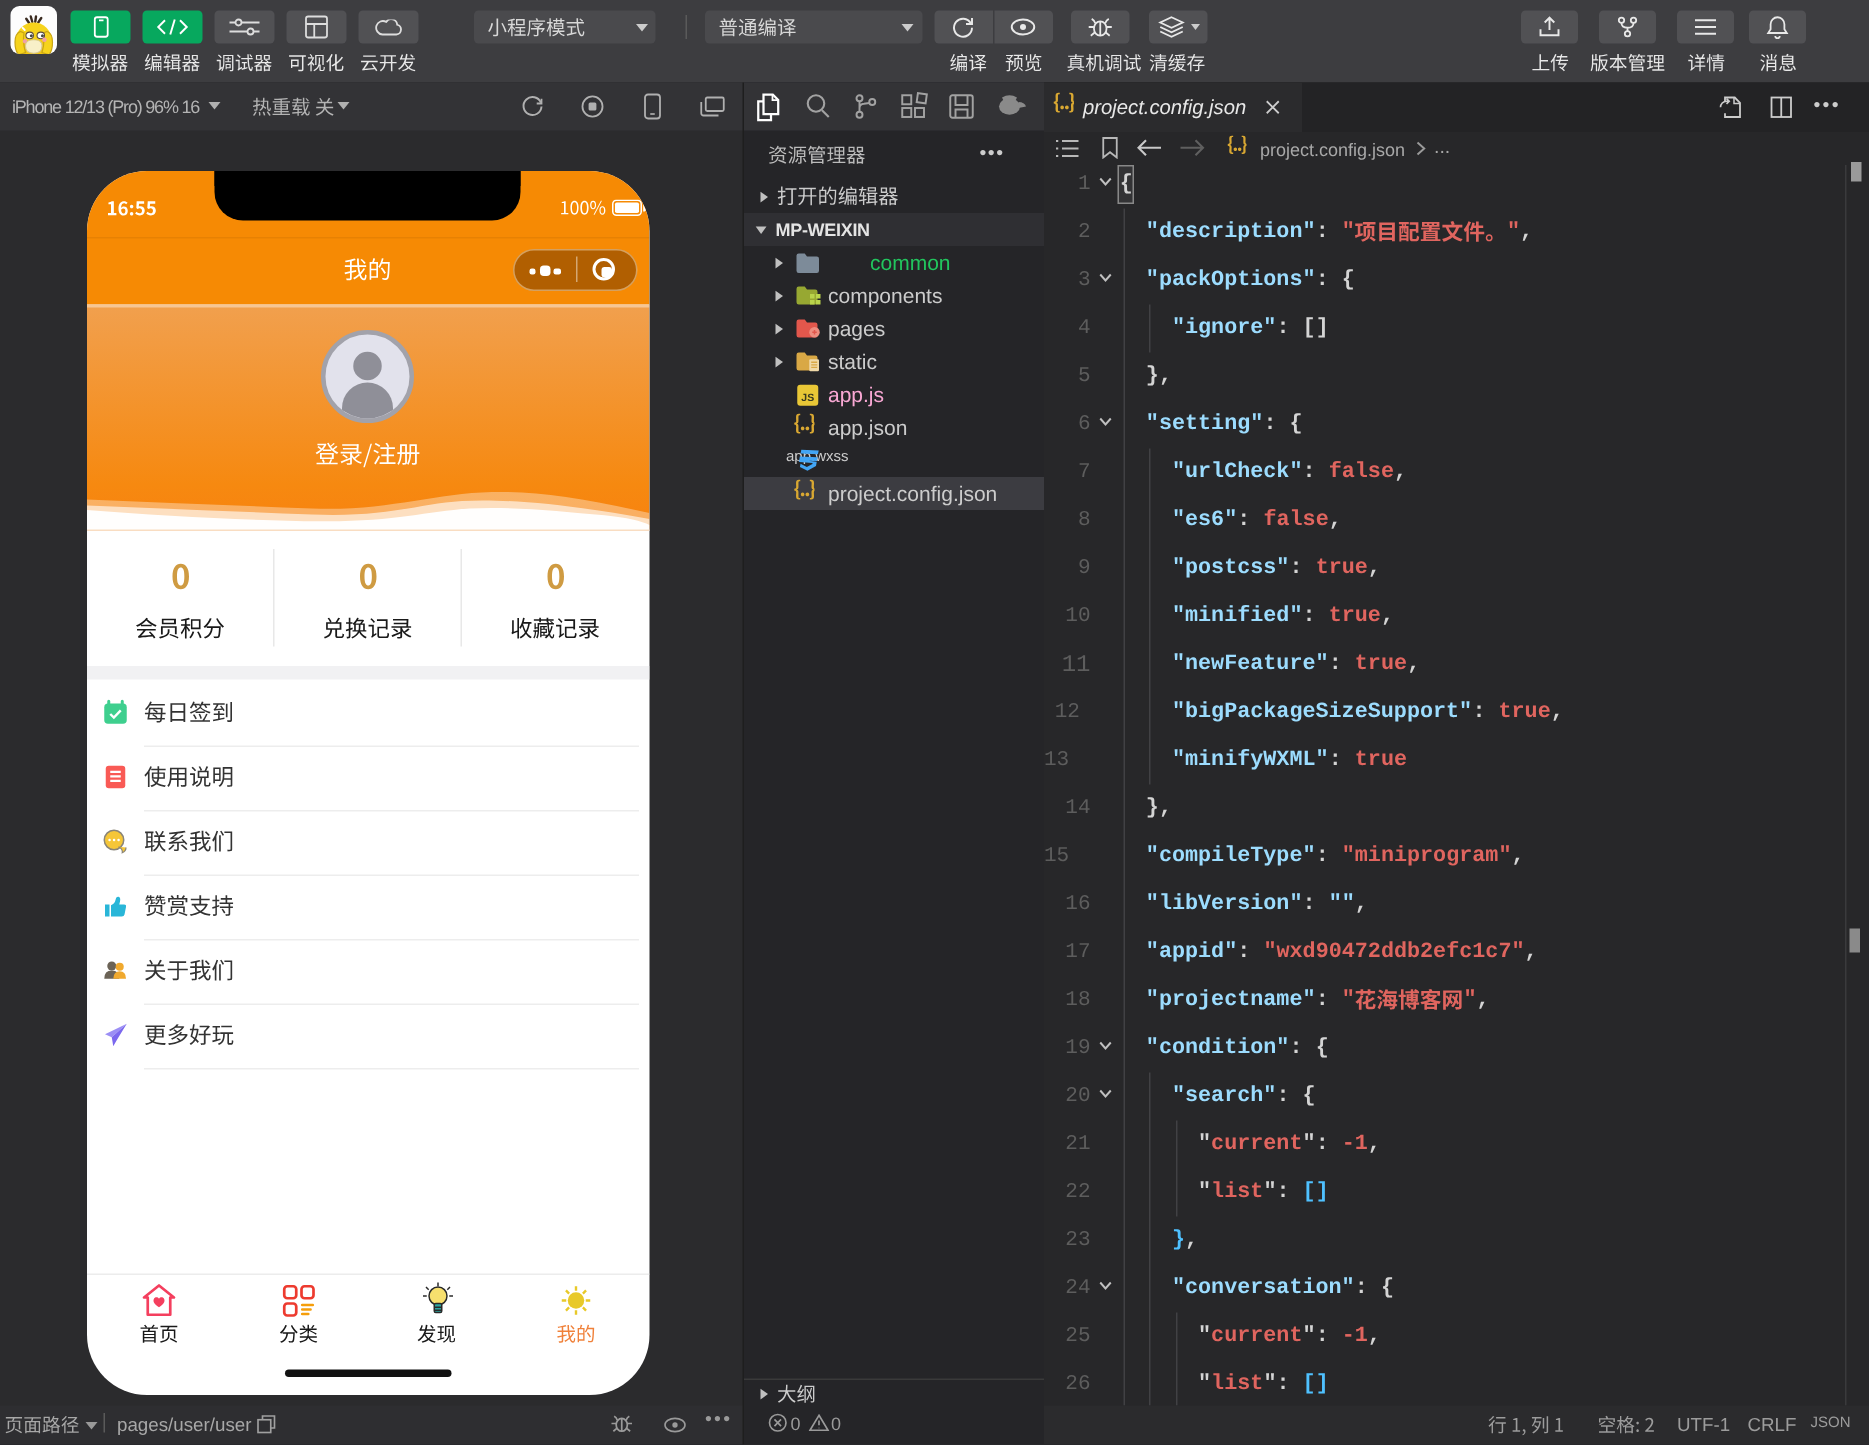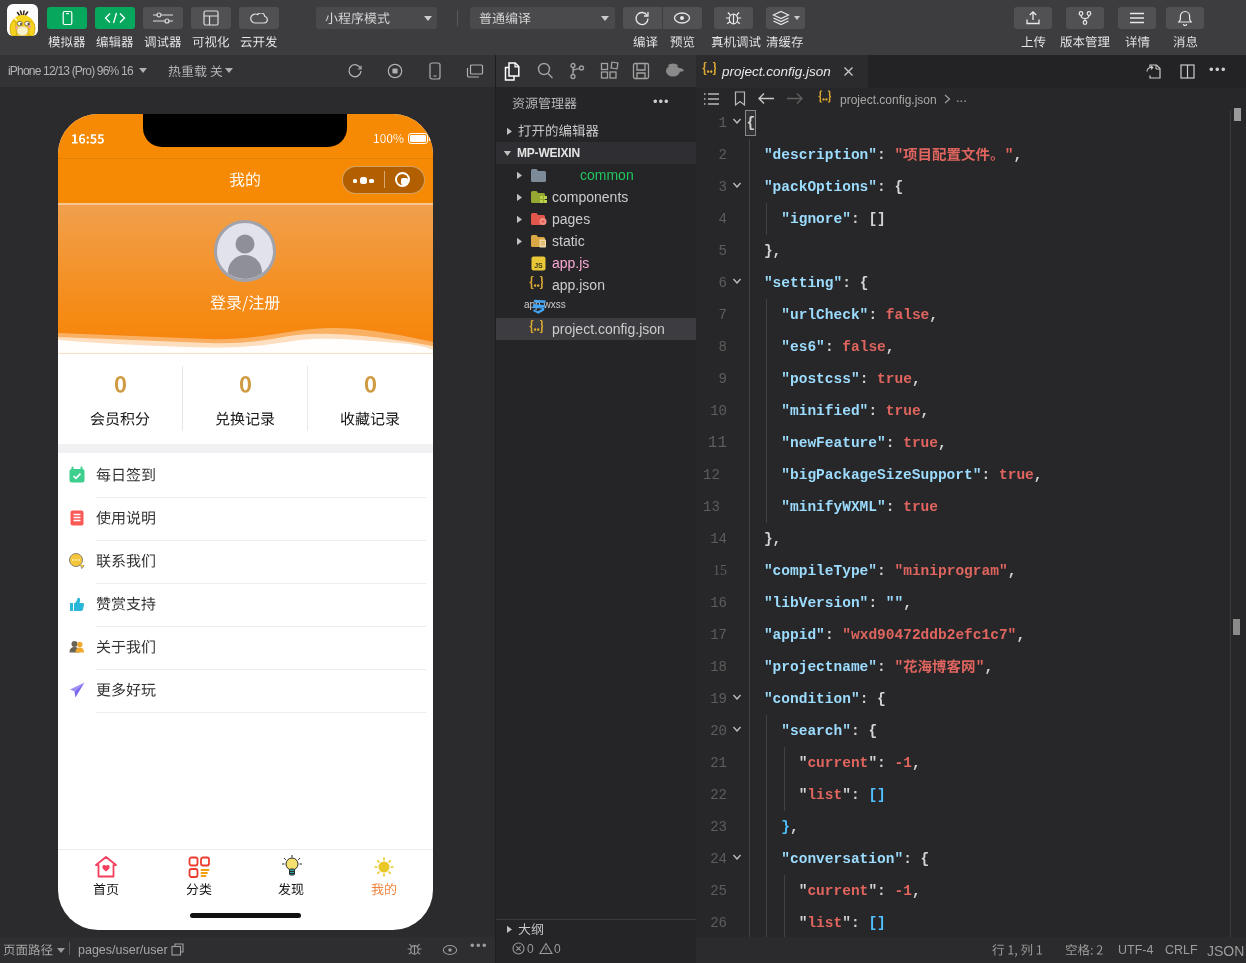--- a/index.html
+++ b/index.html
@@ -580,27 +580,27 @@
 <div class="abs" style="left:0;top:320px;width:31px;height:32px;line-height:32px;text-align:right;font-size:16px;color:#5d5d5d;font-family:'Liberation Mono',monospace">11</div>
 <div class="abs" style="left:85.3px;top:320px;height:32px;line-height:32px;font-size:14.5px;font-family:'Liberation Mono',monospace;font-weight:bold;white-space:pre;color:#9cdcfe">"newFeature"</div>
 <div class="abs" style="left:189.8px;top:320px;height:32px;line-height:32px;font-size:14.5px;font-family:'Liberation Mono',monospace;font-weight:bold;white-space:pre;color:#d4d4d4">: </div>
 <div class="abs" style="left:207.2px;top:320px;height:32px;line-height:32px;font-size:14.5px;font-family:'Liberation Mono',monospace;font-weight:bold;white-space:pre;color:#e0655f">true</div>
 <div class="abs" style="left:242.1px;top:320px;height:32px;line-height:32px;font-size:14.5px;font-family:'Liberation Mono',monospace;font-weight:bold;white-space:pre;color:#d4d4d4">,</div>
 <div class="abs" style="left:0;top:352px;width:31px;height:32px;line-height:32px;text-align:center;font-size:14px;color:#5d5d5d;font-family:'Liberation Mono',monospace">12</div>
 <div class="abs" style="left:85.3px;top:352px;height:32px;line-height:32px;font-size:14.5px;font-family:'Liberation Mono',monospace;font-weight:bold;white-space:pre;color:#9cdcfe">"bigPackageSizeSupport"</div>
 <div class="abs" style="left:285.6px;top:352px;height:32px;line-height:32px;font-size:14.5px;font-family:'Liberation Mono',monospace;font-weight:bold;white-space:pre;color:#d4d4d4">: </div>
 <div class="abs" style="left:303.0px;top:352px;height:32px;line-height:32px;font-size:14.5px;font-family:'Liberation Mono',monospace;font-weight:bold;white-space:pre;color:#e0655f">true</div>
 <div class="abs" style="left:337.8px;top:352px;height:32px;line-height:32px;font-size:14.5px;font-family:'Liberation Mono',monospace;font-weight:bold;white-space:pre;color:#d4d4d4">,</div>
-<div class="abs" style="left:0;top:384px;width:31px;height:32px;line-height:32px;text-align:center;font-size:14px;color:#5d5d5d;font-family:'Liberation Mono',monospace">13</div>
+<div class="abs" style="left:0;top:384px;width:31px;height:32px;line-height:32px;text-align:left;font-size:14px;color:#5d5d5d;font-family:'Liberation Mono',monospace">13</div>
 <div class="abs" style="left:85.3px;top:384px;height:32px;line-height:32px;font-size:14.5px;font-family:'Liberation Mono',monospace;font-weight:bold;white-space:pre;color:#9cdcfe">"minifyWXML"</div>
 <div class="abs" style="left:189.8px;top:384px;height:32px;line-height:32px;font-size:14.5px;font-family:'Liberation Mono',monospace;font-weight:bold;white-space:pre;color:#d4d4d4">: </div>
 <div class="abs" style="left:207.2px;top:384px;height:32px;line-height:32px;font-size:14.5px;font-family:'Liberation Mono',monospace;font-weight:bold;white-space:pre;color:#e0655f">true</div>
 <div class="abs" style="left:0;top:416px;width:31px;height:32px;line-height:32px;text-align:right;font-size:14px;color:#5d5d5d;font-family:'Liberation Mono',monospace">14</div>
 <div class="abs" style="left:67.9px;top:416px;height:32px;line-height:32px;font-size:14.5px;font-family:'Liberation Mono',monospace;font-weight:bold;white-space:pre;color:#d4d4d4">},</div>
-<div class="abs" style="left:0;top:448px;width:31px;height:32px;line-height:32px;text-align:right;font-size:14px;color:#5d5d5d;font-family:Liberation Serif, serif">15</div>
+<div class="abs" style="left:0;top:448px;width:31px;height:32px;line-height:32px;font-size:14px;color:#5d5d5d;font-family:Liberation Mono, monospace">15</div>
 <div class="abs" style="left:67.9px;top:448px;height:32px;line-height:32px;font-size:14.5px;font-family:'Liberation Mono',monospace;font-weight:bold;white-space:pre;color:#9cdcfe">"compileType"</div>
 <div class="abs" style="left:181.1px;top:448px;height:32px;line-height:32px;font-size:14.5px;font-family:'Liberation Mono',monospace;font-weight:bold;white-space:pre;color:#d4d4d4">: </div>
 <div class="abs" style="left:198.5px;top:448px;height:32px;line-height:32px;font-size:14.5px;font-family:'Liberation Mono',monospace;font-weight:bold;white-space:pre;color:#e0655f">"miniprogram"</div>
 <div class="abs" style="left:311.7px;top:448px;height:32px;line-height:32px;font-size:14.5px;font-family:'Liberation Mono',monospace;font-weight:bold;white-space:pre;color:#d4d4d4">,</div>
 <div class="abs" style="left:0;top:480px;width:31px;height:32px;line-height:32px;text-align:right;font-size:14px;color:#5d5d5d;font-family:'Liberation Mono',monospace">16</div>
 <div class="abs" style="left:67.9px;top:480px;height:32px;line-height:32px;font-size:14.5px;font-family:'Liberation Mono',monospace;font-weight:bold;white-space:pre;color:#9cdcfe">"libVersion"</div>
 <div class="abs" style="left:172.4px;top:480px;height:32px;line-height:32px;font-size:14.5px;font-family:'Liberation Mono',monospace;font-weight:bold;white-space:pre;color:#d4d4d4">: </div>
 <div class="abs" style="left:189.8px;top:480px;height:32px;line-height:32px;font-size:14.5px;font-family:'Liberation Mono',monospace;font-weight:bold;white-space:pre;color:#9cdcfe">""</div>
 <div class="abs" style="left:207.2px;top:480px;height:32px;line-height:32px;font-size:14.5px;font-family:'Liberation Mono',monospace;font-weight:bold;white-space:pre;color:#d4d4d4">,</div>
 <div class="abs" style="left:0;top:512px;width:31px;height:32px;line-height:32px;text-align:right;font-size:14px;color:#5d5d5d;font-family:'Liberation Mono',monospace">17</div>
@@ -669,14 +669,14 @@
 <div class="abs" style="left:1230px;top:110px;width:1px;height:827px;background:#3a3a3c"></div>
 <div class="abs" style="left:1234px;top:108px;width:7px;height:13px;background:#9a9a9a"></div>
 <div class="abs" style="left:1233px;top:619px;width:7px;height:16px;background:#8a8a8a"></div>
 <div class="abs" style="left:696px;top:937px;width:550px;height:26px;background:#2b2b2d"></div>
 <svg style="position:absolute;left:992.0px;top:939.5px" width="50.8" height="18.1" viewBox="0 -14.5 50.8 18.1">
     <path fill="#9c9c9c" d="M5.4 -9.8V-8.8H11.6V-9.8ZM3.3 -10.5C2.7 -9.6 1.5 -8.5 0.4 -7.8C0.6 -7.6 0.9 -7.2 1 -7C2.1 -7.8 3.4 -9.1 4.2 -10.1ZM4.9 -6.3V-5.4H9.1V-0.2C9.1 -0 9 0.1 8.8 0.1C8.6 0.1 7.7 0.1 6.8 0C7 0.3 7.1 0.7 7.1 1C8.3 1 9.1 1 9.5 0.8C9.9 0.7 10.1 0.4 10.1 -0.2V-5.4H11.9V-6.3ZM3.8 -7.8C3 -6.4 1.6 -5 0.3 -4C0.5 -3.8 0.8 -3.4 1 -3.2C1.4 -3.6 1.9 -4.1 2.4 -4.5V1H3.3V-5.6C3.9 -6.2 4.3 -6.9 4.7 -7.5Z M16.4 0H21.4V-1H19.6V-9.2H18.7C18.2 -8.9 17.6 -8.7 16.8 -8.5V-7.8H18.5V-1H16.4Z M23.2 2.4C24.3 1.9 25 1 25 -0.2C25 -1.1 24.6 -1.6 24 -1.6C23.6 -1.6 23.2 -1.3 23.2 -0.8C23.2 -0.3 23.6 0 24 0L24.2 0C24.1 0.8 23.7 1.4 22.9 1.7Z M36.5 -9.1V-2.1H37.5V-9.1ZM39.1 -10.4V-0.2C39.1 -0 39 0.1 38.8 0.1C38.6 0.1 38 0.1 37.3 0C37.4 0.3 37.6 0.7 37.6 1C38.6 1 39.2 0.9 39.5 0.8C39.9 0.6 40.1 0.4 40.1 -0.2V-10.4ZM30.8 -3.8C31.4 -3.3 32.2 -2.7 32.7 -2.3C31.8 -1.1 30.7 -0.2 29.5 0.3C29.7 0.5 30 0.8 30.1 1.1C32.7 -0.1 34.7 -2.6 35.3 -6.9L34.7 -7.1L34.5 -7H31.7C31.9 -7.6 32.1 -8.3 32.2 -8.9H35.7V-9.8H29.3V-8.9H31.3C30.9 -7 30.2 -5.2 29.2 -4.1C29.4 -3.9 29.8 -3.6 29.9 -3.5C30.5 -4.2 31 -5.1 31.4 -6.2H34.2C34 -5 33.7 -4 33.2 -3.1C32.7 -3.5 31.9 -4.1 31.3 -4.5Z M44.9 0H49.9V-1H48.1V-9.2H47.2C46.7 -8.9 46.1 -8.7 45.3 -8.5V-7.8H47V-1H44.9Z"></path>
   </svg>
 <svg style="position:absolute;left:1065.0px;top:939.5px" width="38.2" height="18.1" viewBox="0 -14.5 38.2 18.1">
     <path fill="#9c9c9c" d="M7.1 -6.7C8.3 -6.1 10 -5.1 10.9 -4.5L11.5 -5.2C10.6 -5.8 8.9 -6.7 7.6 -7.3ZM4.8 -7.4C3.8 -6.5 2.5 -5.7 1.1 -5.2L1.6 -4.4C3.1 -5 4.5 -5.9 5.5 -6.8ZM1 -0.3V0.6H11.6V-0.3H6.7V-3.4H10.3V-4.3H2.3V-3.4H5.7V-0.3ZM5.3 -10.3C5.5 -9.9 5.7 -9.4 5.9 -9H1V-6.2H1.9V-8.1H10.6V-6.5H11.6V-9H7.1C6.9 -9.4 6.6 -10.1 6.3 -10.6Z M19.7 -8.3H22.4C22.1 -7.6 21.5 -6.8 20.9 -6.2C20.3 -6.8 19.9 -7.5 19.5 -8.1ZM15 -10.5V-7.8H13.2V-6.9H14.9C14.5 -5.2 13.7 -3.2 12.8 -2.2C13 -2 13.2 -1.6 13.3 -1.4C14 -2.2 14.6 -3.6 15 -5V1H15.9V-5.3C16.3 -4.8 16.7 -4.1 16.9 -3.7L17.5 -4.5C17.3 -4.8 16.2 -6 15.9 -6.4V-6.9H17.3L17 -6.7C17.2 -6.5 17.6 -6.2 17.8 -6.1C18.2 -6.4 18.6 -6.9 19 -7.4C19.4 -6.8 19.8 -6.2 20.3 -5.6C19.3 -4.7 18 -4 16.8 -3.6C16.9 -3.5 17.2 -3.1 17.3 -2.9C17.6 -3 17.9 -3.1 18.3 -3.3V1H19.1V0.5H22.6V1H23.6V-3.4L24.1 -3.2C24.3 -3.4 24.5 -3.8 24.7 -3.9C23.5 -4.3 22.4 -4.9 21.6 -5.6C22.5 -6.5 23.2 -7.6 23.6 -8.9L23 -9.2L22.9 -9.2H20.1C20.4 -9.5 20.5 -9.9 20.7 -10.3L19.8 -10.5C19.3 -9.2 18.5 -8 17.5 -7.1V-7.8H15.9V-10.5ZM19.1 -0.4V-2.8H22.6V-0.4ZM18.9 -3.6C19.6 -4 20.3 -4.5 21 -5C21.6 -4.5 22.3 -4 23.1 -3.6Z M26.7 -4.9C27.2 -4.9 27.6 -5.2 27.6 -5.8C27.6 -6.3 27.2 -6.6 26.7 -6.6C26.3 -6.6 25.9 -6.3 25.9 -5.8C25.9 -5.2 26.3 -4.9 26.7 -4.9ZM26.7 0.2C27.2 0.2 27.6 -0.2 27.6 -0.7C27.6 -1.2 27.2 -1.6 26.7 -1.6C26.3 -1.6 25.9 -1.2 25.9 -0.7C25.9 -0.2 26.3 0.2 26.7 0.2Z M31.8 0H37.6V-1H35.1C34.6 -1 34 -0.9 33.6 -0.9C35.7 -2.9 37.2 -4.8 37.2 -6.6C37.2 -8.3 36.1 -9.3 34.5 -9.3C33.3 -9.3 32.5 -8.8 31.8 -8L32.4 -7.3C33 -8 33.6 -8.4 34.3 -8.4C35.5 -8.4 36 -7.6 36 -6.6C36 -5 34.7 -3.2 31.8 -0.7Z"></path>
   </svg>
-<span class="abs" style="left:1118px;top:943px;font-size:12.5px;color:#9c9c9c">UTF-4</span>
+<span class="abs" style="left:1118px;top:943px;font-size:12.5px;color:#9c9c9c">UTF-1</span>
 <span class="abs" style="left:1165px;top:943px;font-size:12.5px;color:#9c9c9c">CRLF</span>
-<span class="abs" style="left:1207px;top:943px;font-size:14px;color:#9c9c9c">JSON</span>
+<span class="abs" style="left:1207px;top:943px;font-size:10px;color:#9c9c9c">JSON</span>
 </body></html>

